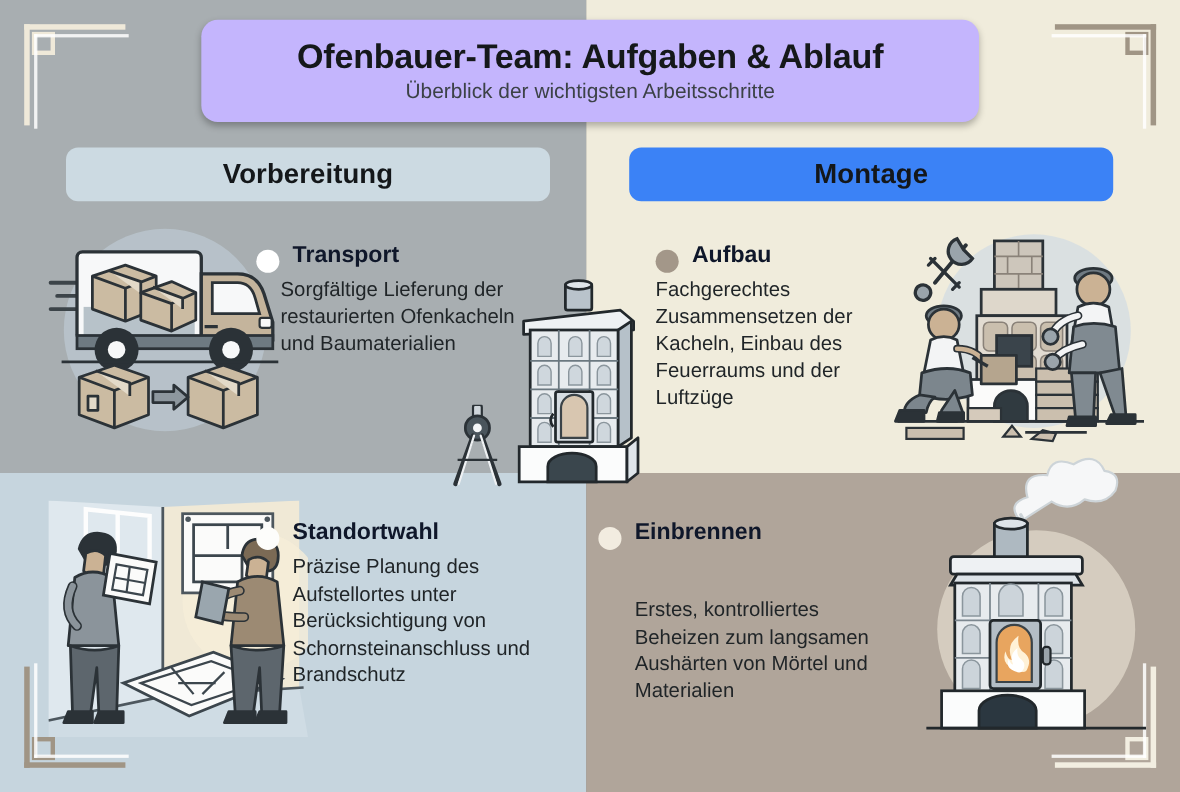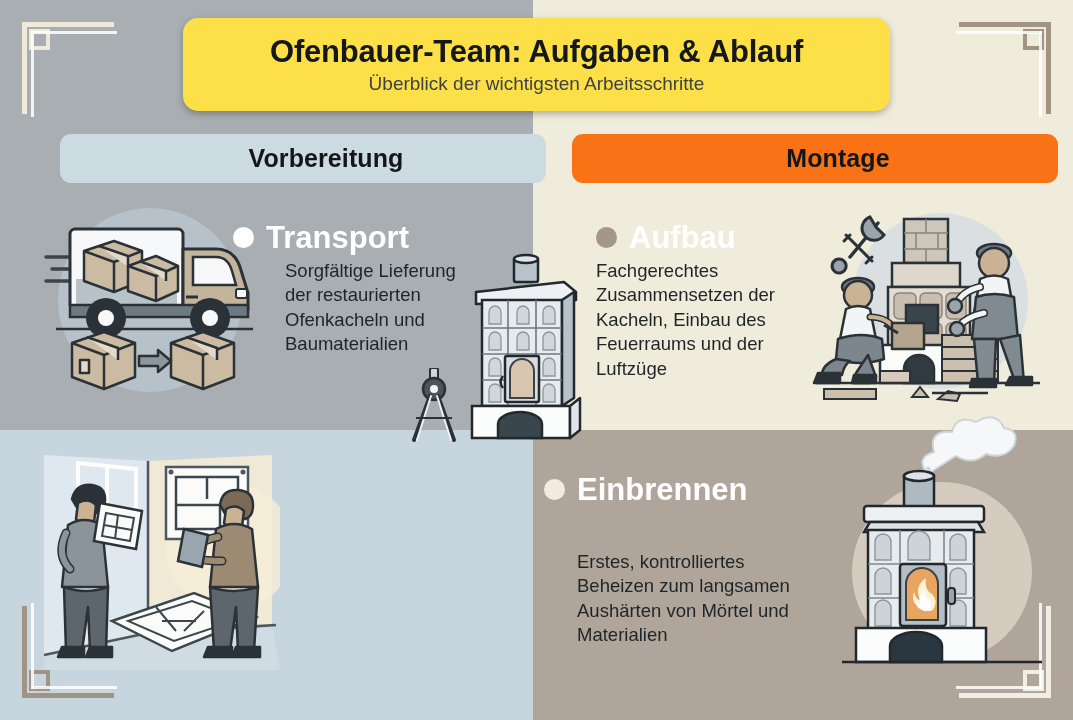--- a/index.html
+++ b/index.html
@@ -43,44 +43,44 @@
   .corner2 .h{height:3px;width:86px;}
   .corner2 .v{width:3px;height:86px;}
   #c2-tl{left:31px;top:31px;} #c2-tl .h{left:0;top:0;} #c2-tl .v{left:0;top:0;}
   #c2-tr{right:31px;top:31px;} #c2-tr .h{right:0;top:0;} #c2-tr .v{right:0;top:0;}
   #c2-bl{left:31px;bottom:31px;} #c2-bl .h{left:0;bottom:0;} #c2-bl .v{left:0;bottom:0;}
   #c2-br{right:31px;bottom:31px;} #c2-br .h{right:0;bottom:0;} #c2-br .v{right:0;bottom:0;}
 
   
   #title-card{
     position:absolute;left:183px;top:18px;width:707px;height:93px;
-    background:#fde047;border-radius:15px;
+    background:#c4b5fd;border-radius:15px;
     box-shadow:0 3px 7px rgba(0,0,0,.28);
     display:flex;flex-direction:column;align-items:center;justify-content:center;
   }
   #title-main{font-size:31px;font-weight:bold;color:#15181a;letter-spacing:-.2px;line-height:1.1;}
   #title-sub{font-size:19px;color:#3c4247;margin-top:5px;line-height:1.1;}
 
   
   .pill{
     position:absolute;height:49px;border-radius:11px;
     display:flex;align-items:center;justify-content:center;
-    font-size:25px;font-weight:bold;color:#14171a;letter-spacing:.1px;padding-left:46px;
+    font-size:25px;font-weight:bold;color:#14171a;letter-spacing:.1px;
   }
   #pill-left{left:60px;top:134px;width:440px;background:#ccdae2;}
-  #pill-right{left:572px;top:134px;width:440px;background:#f97316;}
+  #pill-right{left:572px;top:134px;width:440px;background:#3b82f6;}
 
   
   .block{position:absolute;}
   .blk-head{display:flex;align-items:flex-start;}
   .bullet{width:21px;height:21px;border-radius:50%;flex:0 0 auto;margin-top:7px;margin-right:12px;}
-  .blk-title{font-size:31px;font-weight:bold;color:#ffffff;line-height:1.15;}
+  .blk-title{font-size:21px;font-weight:bold;color:#0f172a;line-height:1.15;}
   .blk-body{font-size:18.5px;color:#1f2427;line-height:1.33;margin-top:3px;}
   #blk-transport{left:233px;top:220px;width:250px;}
-  #blk-transport .blk-body{margin-left:52px;}
+  #blk-transport .blk-body{margin-left:22px;}
   #blk-aufbau{left:596px;top:220px;width:240px;}
   #blk-aufbau .blk-body{}
   #blk-standort{left:233px;top:472px;width:290px;}
   #blk-standort .blk-body{margin-left:33px;}
   #blk-einbrennen{left:544px;top:472px;width:265px;}
   #blk-einbrennen .blk-body{margin-left:33px;margin-top:42px;}
 
   
   .illu{position:absolute;}
   #illu-truck{left:38px;top:205px;}
@@ -474,20 +474,27 @@
   </div>
 
   <div class="block" id="blk-aufbau">
     <div class="blk-head">
       <span class="bullet" style="background:#a39789"></span>
       <span class="blk-title">Aufbau</span>
     </div>
     <div class="blk-body">Fachgerechtes Zusammensetzen der Kacheln, Einbau des Feuerraums und der Luftzüge</div>
   </div>
 
+  <div class="block" id="blk-standort">
+    <div class="blk-head">
+      <span class="bullet" style="background:#fdfdfb"></span>
+      <span class="blk-title">Standortwahl</span>
+    </div>
+    <div class="blk-body">Präzise Planung des Aufstellortes unter Berücksichtigung von Schornsteinanschluss und Brandschutz</div>
+  </div>
 
   <div class="block" id="blk-einbrennen">
     <div class="blk-head">
       <span class="bullet" style="background:#f2ece0"></span>
       <span class="blk-title">Einbrennen</span>
     </div>
     <div class="blk-body">Erstes, kontrolliertes Beheizen zum langsamen Aushärten von Mörtel und Materialien</div>
   </div>
 
 </div>

